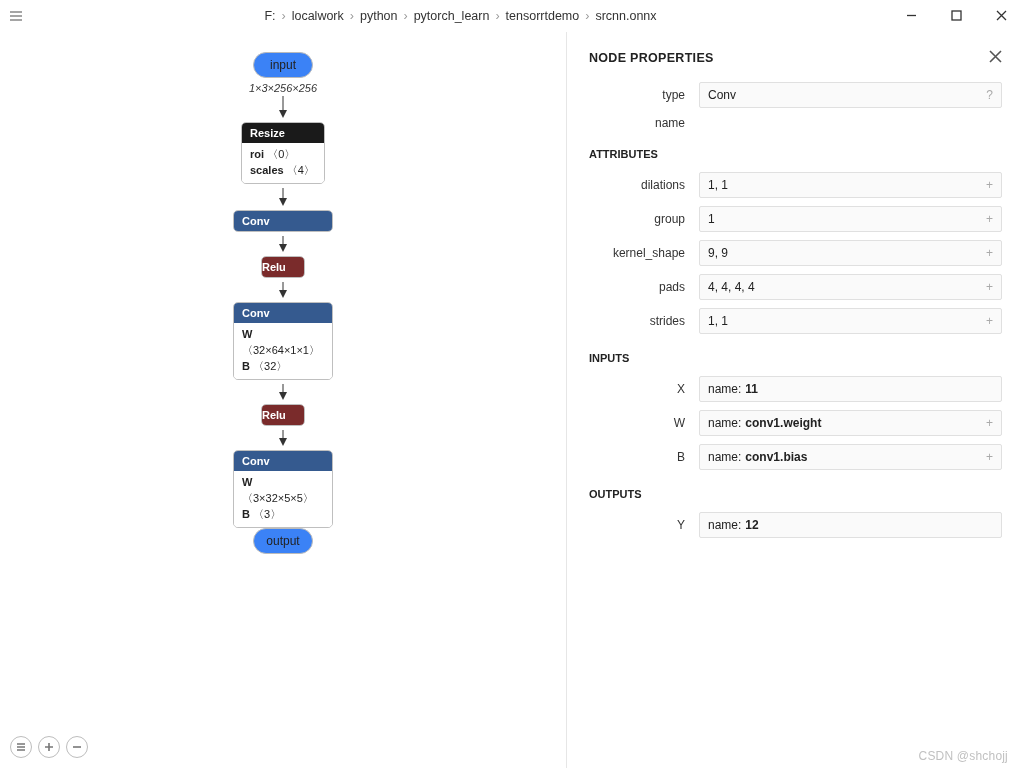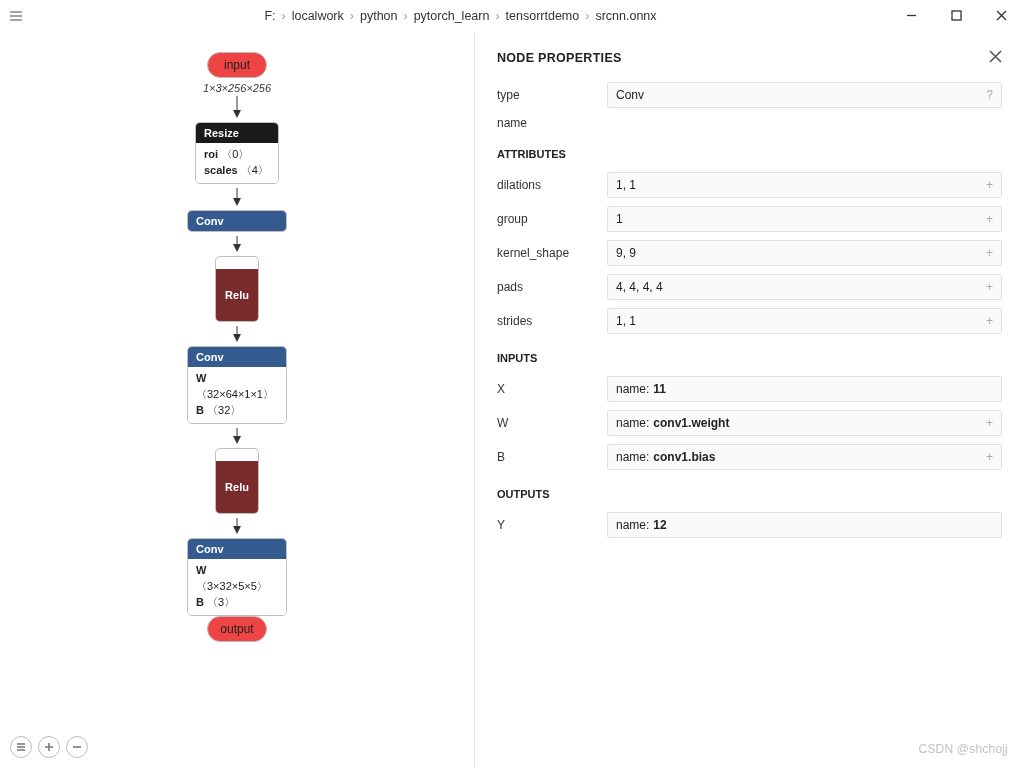--- a/index.html
+++ b/index.html
@@ -20,55 +20,55 @@
   .menu-icon svg{width:16px;height:16px;stroke:#888;stroke-width:1.5;fill:none;}
   .breadcrumb{flex:1;display:flex;align-items:center;justify-content:center;gap:6px;color:#333;font-size:12.5px;}
   .breadcrumb .sep{color:#999;}
   .winbtns{display:flex;height:32px;}
   .winbtn{width:45px;display:flex;align-items:center;justify-content:center;color:#333;}
   .winbtn svg{width:11px;height:11px;stroke:#333;stroke-width:1.3;fill:none;}
 
   
   .split{position:absolute;top:32px;bottom:0;left:0;right:0;display:flex;}
   .canvas{flex:1;position:relative;}
-  .sidebar{width:550px;border-left:1px solid var(--panel-b);padding:18px 22px 0 22px;overflow:auto;}
+  .sidebar{width:458px;border-left:1px solid var(--panel-b);padding:18px 22px 0 22px;overflow:auto;}
 
   
   .graph{position:absolute;left:50%;top:20px;transform:translateX(-50%);width:130px;}
   .gitem{margin:0 auto;}
-  .oval{width:60px;height:26px;border:1px solid #bbb;background:#ef4444;border-radius:13px;
+  .oval{width:60px;height:26px;border:1px solid #bbb;background:#3b82f6;border-radius:13px;
         display:flex;align-items:center;justify-content:center;font-size:12px;margin:0 auto;}
   .edge{display:flex;flex-direction:column;align-items:center;margin:4px 0;font-style:italic;}
   .edge .label{font-size:11px;color:#333;margin-bottom:2px;white-space:nowrap;}
   .edge svg{display:block;}
   .node{width:100px;margin:0 auto;border:1px solid rgba(0,0,0,.25);border-radius:5px;overflow:hidden;font-size:11px;}
   .node .head{color:#fff;padding:4px 8px;font-weight:600;}
   .node .body{background:#fff;padding:4px 8px;line-height:1.45;}
   .node.small{width:44px;}
-  .node.small .head{text-align:center;padding:20px 0;margin-top:12px;}
+  .node.small .head{padding:4px 0;}
   .black .head{background:var(--black);} .blue .head{background:var(--blue);} .red .head{background:var(--red);}
   .paramline b{font-weight:700;text-align:right;}
 
   
   .bl-controls{position:absolute;left:10px;bottom:10px;display:flex;gap:6px;}
   .circlebtn{width:22px;height:22px;border:1px solid #bdbdbd;border-radius:50%;
              display:flex;align-items:center;justify-content:center;color:#6b6b6b;background:#fff;}
   .circlebtn svg{width:12px;height:12px;stroke:#777;stroke-width:1.6;fill:none;}
 
   
   .side-head{display:flex;align-items:center;justify-content:space-between;font-weight:700;
              letter-spacing:.3px;font-size:12.5px;margin-bottom:16px;}
   .side-head .x svg{width:13px;height:13px;stroke:#555;stroke-width:1.6;fill:none;}
   .row{display:flex;align-items:center;margin-bottom:8px;}
-  .row .lab{width:110px;text-align:left;padding-right:14px;color:#333;font-size:12px;}
+  .row .lab{width:110px;text-align:right;padding-right:14px;color:#333;font-size:12px;}
   .row .field{flex:1;background:var(--field-bg);border:1px solid var(--field-border);
               border-radius:2px;padding:5px 8px;font-size:12px;display:flex;align-items:center;gap:4px;min-height:26px;}
   .row .field .q{margin-left:auto;color:#aaa;font-size:12px;}
   .sect{font-weight:700;font-size:11px;margin:18px 0 12px 0;}
-  .watermark{position:absolute;right:16px;bottom:12px;color:#c1c1c1;font-size:12px;letter-spacing:.2px;}
+  .watermark{position:absolute;right:16px;bottom:5px;color:#c1c1c1;font-size:12px;letter-spacing:.2px;}
 </style>
 </head>
 <body>
 
 <div class="titlebar">
   <div class="menu-icon">
     <svg viewBox="0 0 16 16">
         <path d="M2 4h12M2 8h12M2 12h12"></path>
       </svg>
   </div>

